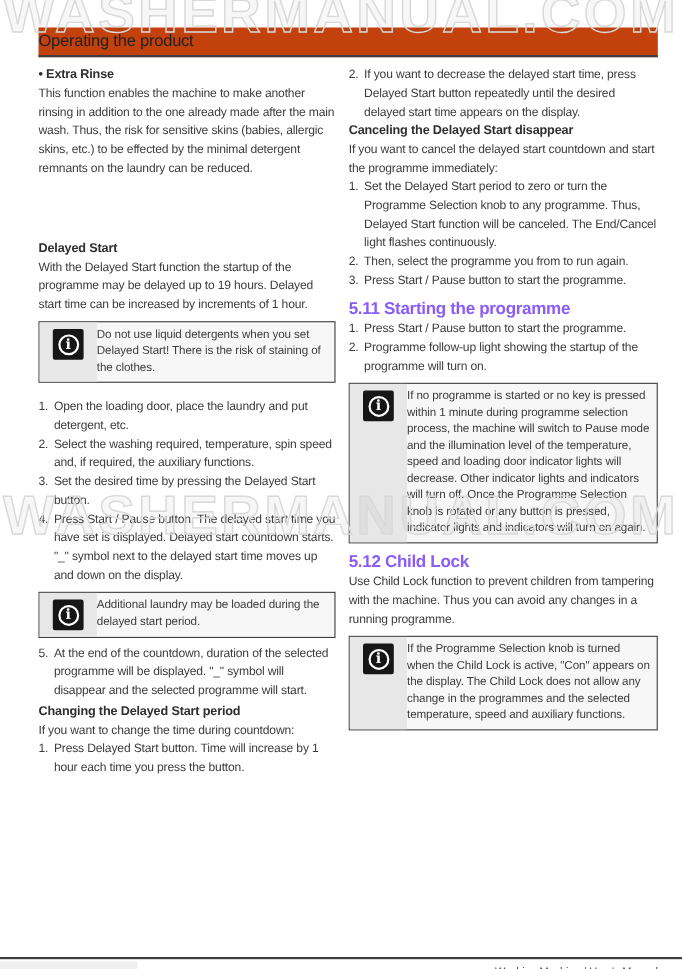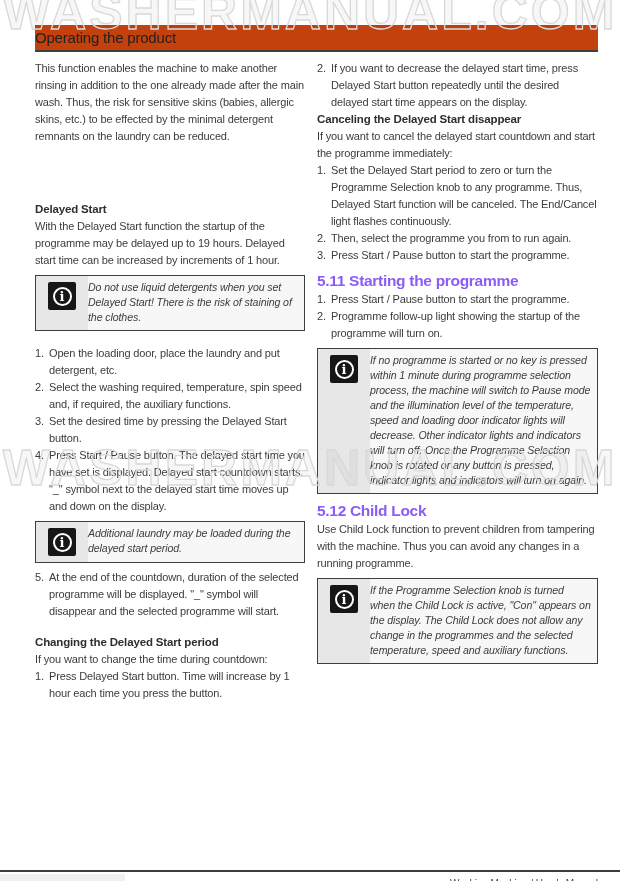--- a/index.html
+++ b/index.html
@@ -31,21 +31,21 @@
     gap:12px;
     position:relative;z-index:1;
   }
   .col{font-size:11px;line-height:17px;letter-spacing:-0.15px;}
   .col.left{width:270px;flex:none;}
   .col.right{width:281px;flex:none;}
 
   p.body{margin:0;}
   .sub-title{font-weight:bold;font-size:11.5px;color:#2e2e2e;}
   .ds-title{margin-top:56px;}
-  .changing-title{margin-top:14px;}
+  .changing-title{margin-top:2px;}
   .sec-title{font-size:15.5px;font-weight:bold;color:#8b5cf6;margin:8px 0 2px;letter-spacing:-0.3px;}
 
   
   .steps{margin-top:14px;}
   .step{display:flex;}
   .step .n{flex:none;width:14px;}
   .step .t{flex:1;}
 
   
   .note{
@@ -65,21 +65,21 @@
     display:flex;align-items:center;justify-content:center;
   }
   .ci{
     width:19px;height:19px;border:2px solid #fff;border-radius:50%;
     box-sizing:border-box;
     color:#fff;font-family:"DejaVu Serif", serif;font-weight:bold;
     font-size:13px;line-height:15px;text-align:center;display:block;
   }
   .note-t{
     flex:1;padding:4px 6px 5px 0;
-    font-size:10.6px;line-height:15px;letter-spacing:-0.1px;font-style:italic;
+    font-size:10.6px;line-height:15px;letter-spacing:-0.1px;
   }
 
   
   .wm{
     position:absolute;left:0;width:620px;text-align:center;
     font-weight:bold;font-size:50px;letter-spacing:3px;white-space:nowrap;
     color:rgba(0,0,0,0.03);
     -webkit-text-stroke:1.3px #d9d9d9;
     z-index:3;pointer-events:none;
   }
@@ -109,20 +109,21 @@
 
   <div class="wm wm-top">WASHERMANUAL.COM</div>
 
   <div class="header">
     <span>Operating the product</span>
   </div>
 
   <div class="cols">
 
     <div class="col left">
+      <div class="sub-title">• Extra Rinse</div>
       <p class="body">This function enables the machine to make another rinsing in addition to the one already made after the main wash. Thus, the risk for sensitive skins (babies, allergic skins, etc.) to be effected by the minimal detergent remnants on the laundry can be reduced.</p>
 
       <div class="sub-title ds-title">Delayed Start</div>
       <p class="body">With the Delayed Start function the startup of the programme may be delayed up to 19 hours. Delayed start time can be increased by increments of 1 hour.</p>
 
       <div class="note">
         <div class="note-ic">
           <div class="sq">
             <span class="ci">i</span>
           </div>

